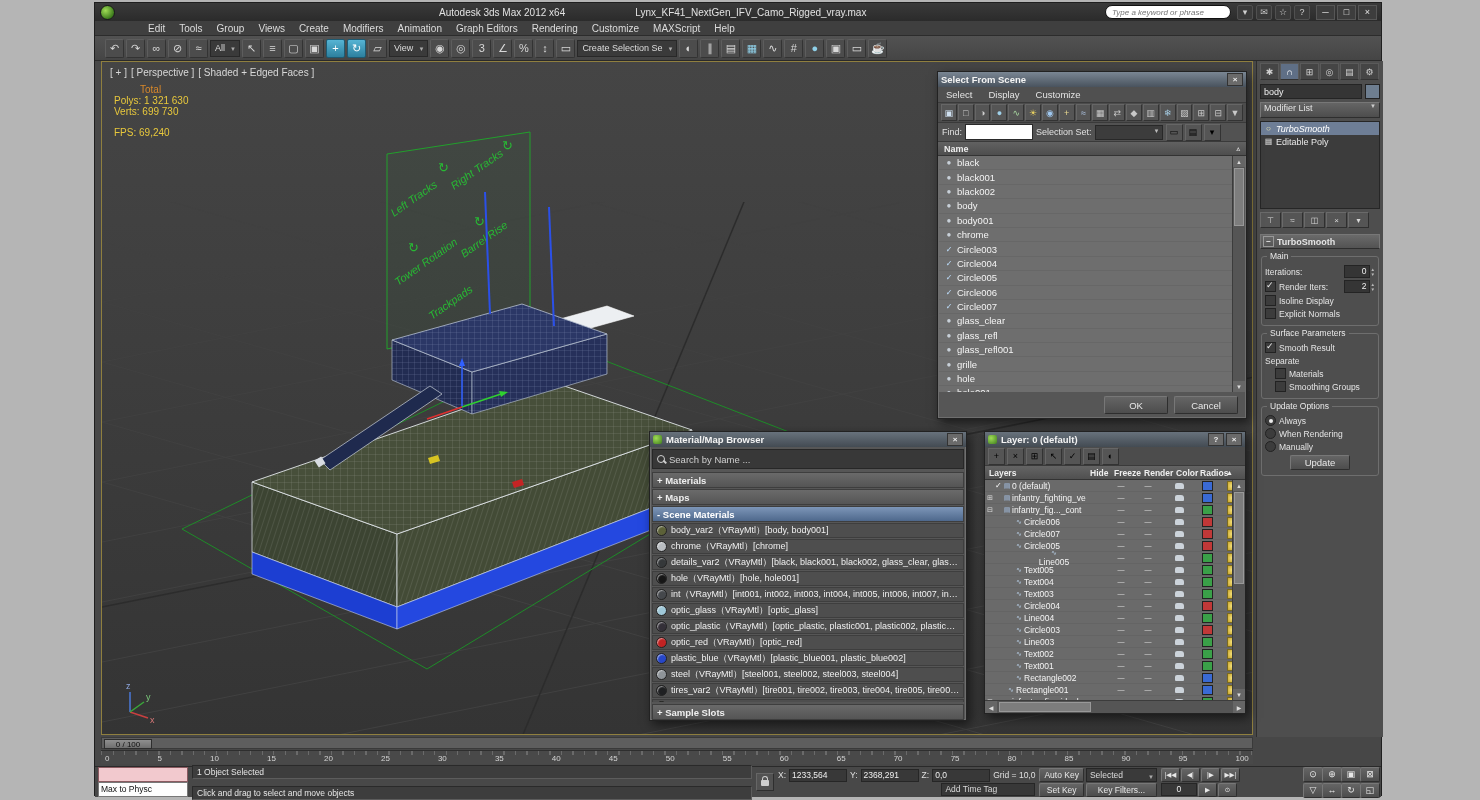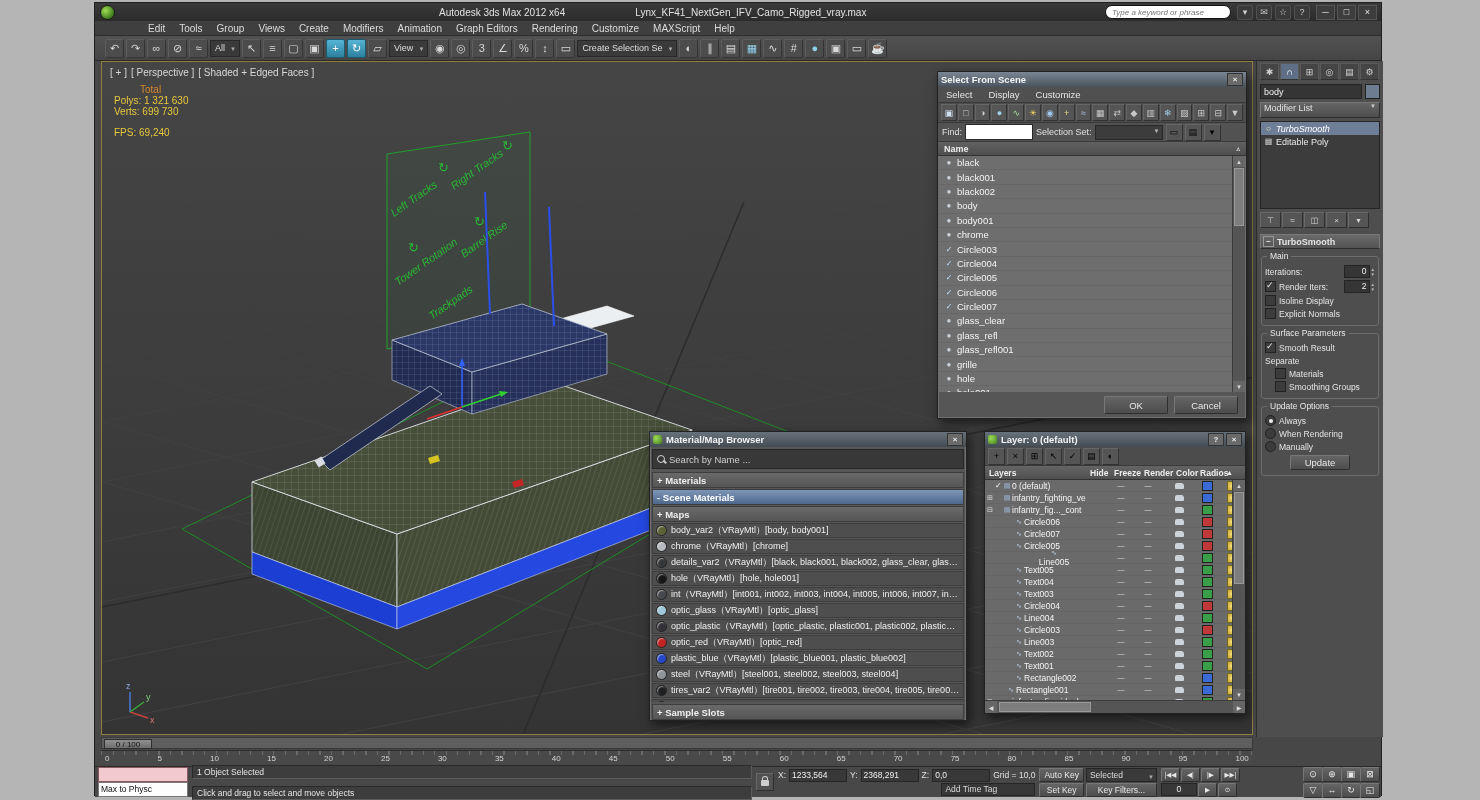--- a/index.html
+++ b/index.html
@@ -910,22 +910,22 @@
       <div class="dlg-title" style="background:linear-gradient(#68727c,#434b53);">
         <span class="dt-ico"></span>
         <span>Material/Map Browser</span>
         <span class="dlg-close">×</span>
       </div>
       <div class="mat-search">
         <span class="icon-magnifier"></span>
         <span>Search by Name ...</span>
       </div>
       <div class="mat-bar">+ Materials</div>
+      <div class="mat-bar">+ Maps</div>
       <div class="mat-bar blue">- Scene Materials</div>
-      <div class="mat-bar">+ Maps</div>
       <div id="mat-list">
 
           <div class="mat-row">
             <span class="mat-sw" style="background: rgb(92, 97, 56);"></span>
             <span class="mat-name">body_var2（VRayMtl）[body, body001]</span>
           </div>
 
           <div class="mat-row">
             <span class="mat-sw" style="background: rgb(184, 188, 192);"></span>
             <span class="mat-name">chrome（VRayMtl）[chrome]</span>

